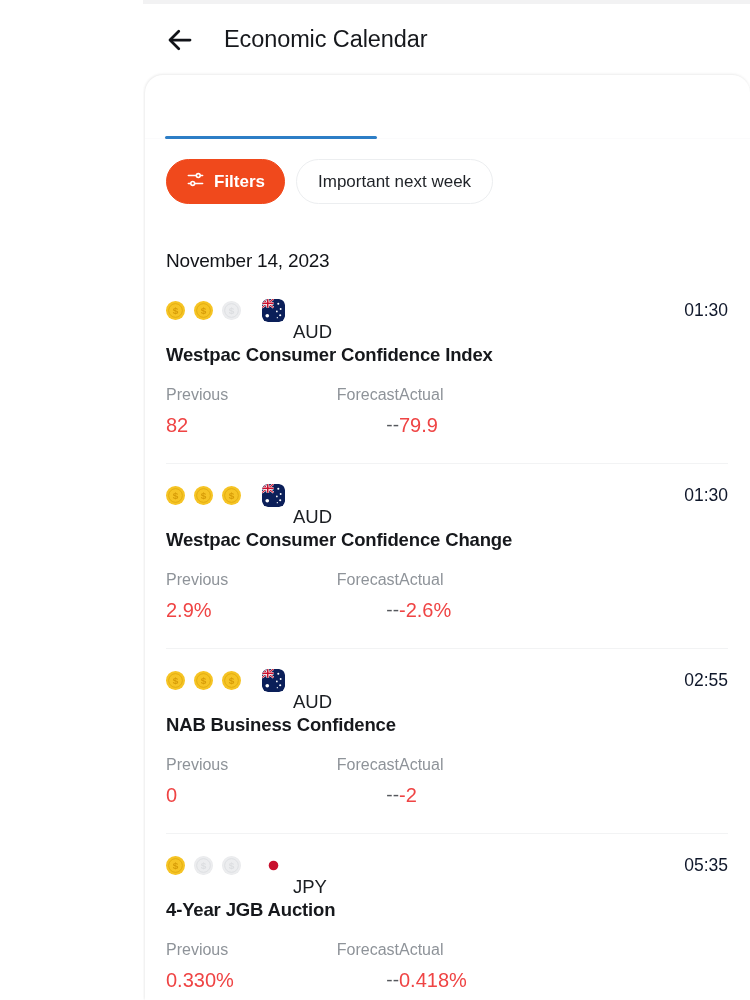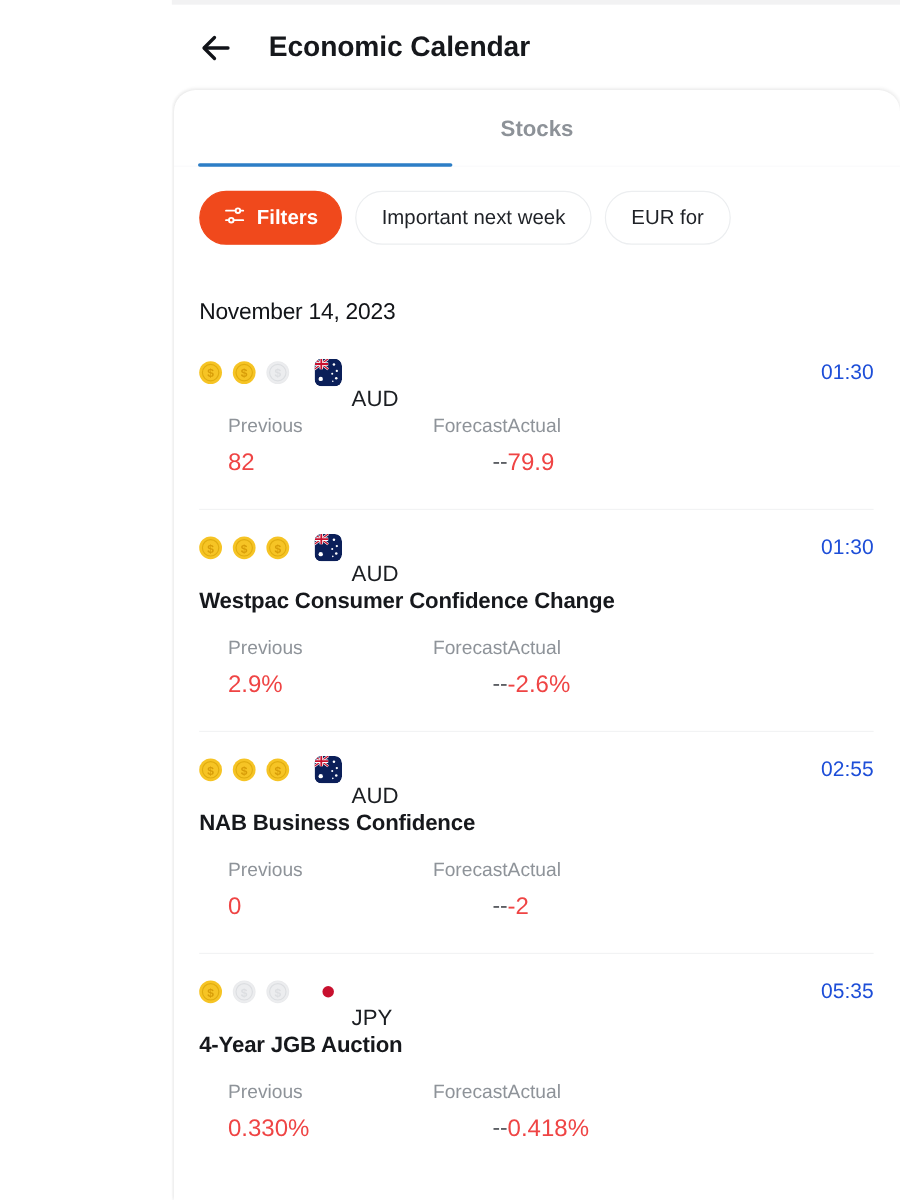--- a/index.html
+++ b/index.html
@@ -44,21 +44,21 @@
   .back-btn {
     width: 46px; height: 46px;
     margin-left: 14px;
     display: flex; align-items: center; justify-content: center;
     cursor: pointer;
   }
   .back-btn svg { display: block; }
   .appbar-title {
     margin-left: 21px;
     font-size: 23.5px;
-    font-weight: bold;
+    font-weight: normal;
     color: #16181c;
     letter-spacing: -0.1px;
   }
 
   
   .card {
     position: absolute;
     left: 2px; top: 75px;
     width: 605px;
     height: 925px;
@@ -189,36 +189,36 @@
   }
   .cur {
     font-size: 18.5px;
     color: #1b1e22;
     margin-left: 8px;
     margin-top: 42px;
   }
   .time {
     margin-left: auto;
     font-size: 17.5px;
-    color: #1d4ed8;
+    color: #0f172a;
   }
   .event-title {
     font-size: 18.5px;
     font-weight: bold;
     color: #16181c;
     margin-top: 17px;
     letter-spacing: -0.15px;
   }
   .stats {
     display: flex;
     margin-top: 20px;
     padding-bottom: 26px;
   }
   .stat { flex: 0 0 auto; }
-  .stat.c0 { width: 116px; margin-left: 24px; }
+  .stat.c0 { width: 116px; }
   .stat.c1 { width: 117px; text-align: right; }
   .stat.c2 { width: 140px; }
   .stat-label {
     font-size: 16px;
     color: #8e9399;
   }
   .stat-value {
     font-size: 20px;
     color: #ef4444;
     margin-top: 10px;
@@ -240,44 +240,38 @@
           <polyline points="11,5 4,12 11,19"></polyline>
         </svg>
       </span>
     </div>
     <div class="appbar-title">Economic Calendar</div>
   </div>
 
   <div class="card">
 
     <div class="tabs">
-      <div class="tab inactive">
-        <span>Stocks</span>
-      </div>
       <div class="tab-baseline"></div>
       <div class="tab-indicator"></div>
     </div>
 
     <div class="chips">
       <div class="chip primary">
         <span class="filter-icon">
           <svg width="19" height="19" viewBox="0 0 24 24" fill="none" stroke="#ffffff" stroke-width="2" stroke-linecap="round">
             <line x1="3" y1="7" x2="21" y2="7"></line>
             <line x1="3" y1="17" x2="21" y2="17"></line>
             <circle cx="15.5" cy="7" r="2.4" fill="#f0491c"></circle>
             <circle cx="8.5" cy="17" r="2.4" fill="#f0491c"></circle>
           </svg>
         </span>
         <span class="filters-label">Filters</span>
       </div>
       <div class="chip">
         <span>Important next week</span>
-      </div>
-      <div class="chip">
-        <span>EUR for</span>
       </div>
     </div>
 
     <div class="date-heading">November 14, 2023</div>
 
     <div class="events" id="events">
         <div class="event">
           <div class="event-top">
             <div class="coins">
               <span class="coin on">
@@ -321,20 +315,21 @@
                   <circle cx="17" cy="5" r="1.1" fill="#ffffff"></circle>
                   <circle cx="19.5" cy="10.5" r="1" fill="#ffffff"></circle>
                   <circle cx="15.5" cy="13" r="0.9" fill="#ffffff"></circle>
                   <circle cx="19" cy="17" r="1.1" fill="#ffffff"></circle>
                   <circle cx="16" cy="19.5" r="0.7" fill="#ffffff"></circle>
                 </g>
               </svg></span>
             <span class="cur">AUD</span>
             <span class="time">01:30</span>
           </div>
+          <div class="event-title">Westpac Consumer Confidence Index</div>
           <div class="stats">
             <div class="stat c0">
               <div class="stat-label">Previous</div>
               <div class="stat-value">82</div>
             </div>
             <div class="stat c1">
               <div class="stat-label">Forecast</div>
               <div class="stat-value dash">--</div>
             </div>
             <div class="stat c2">

